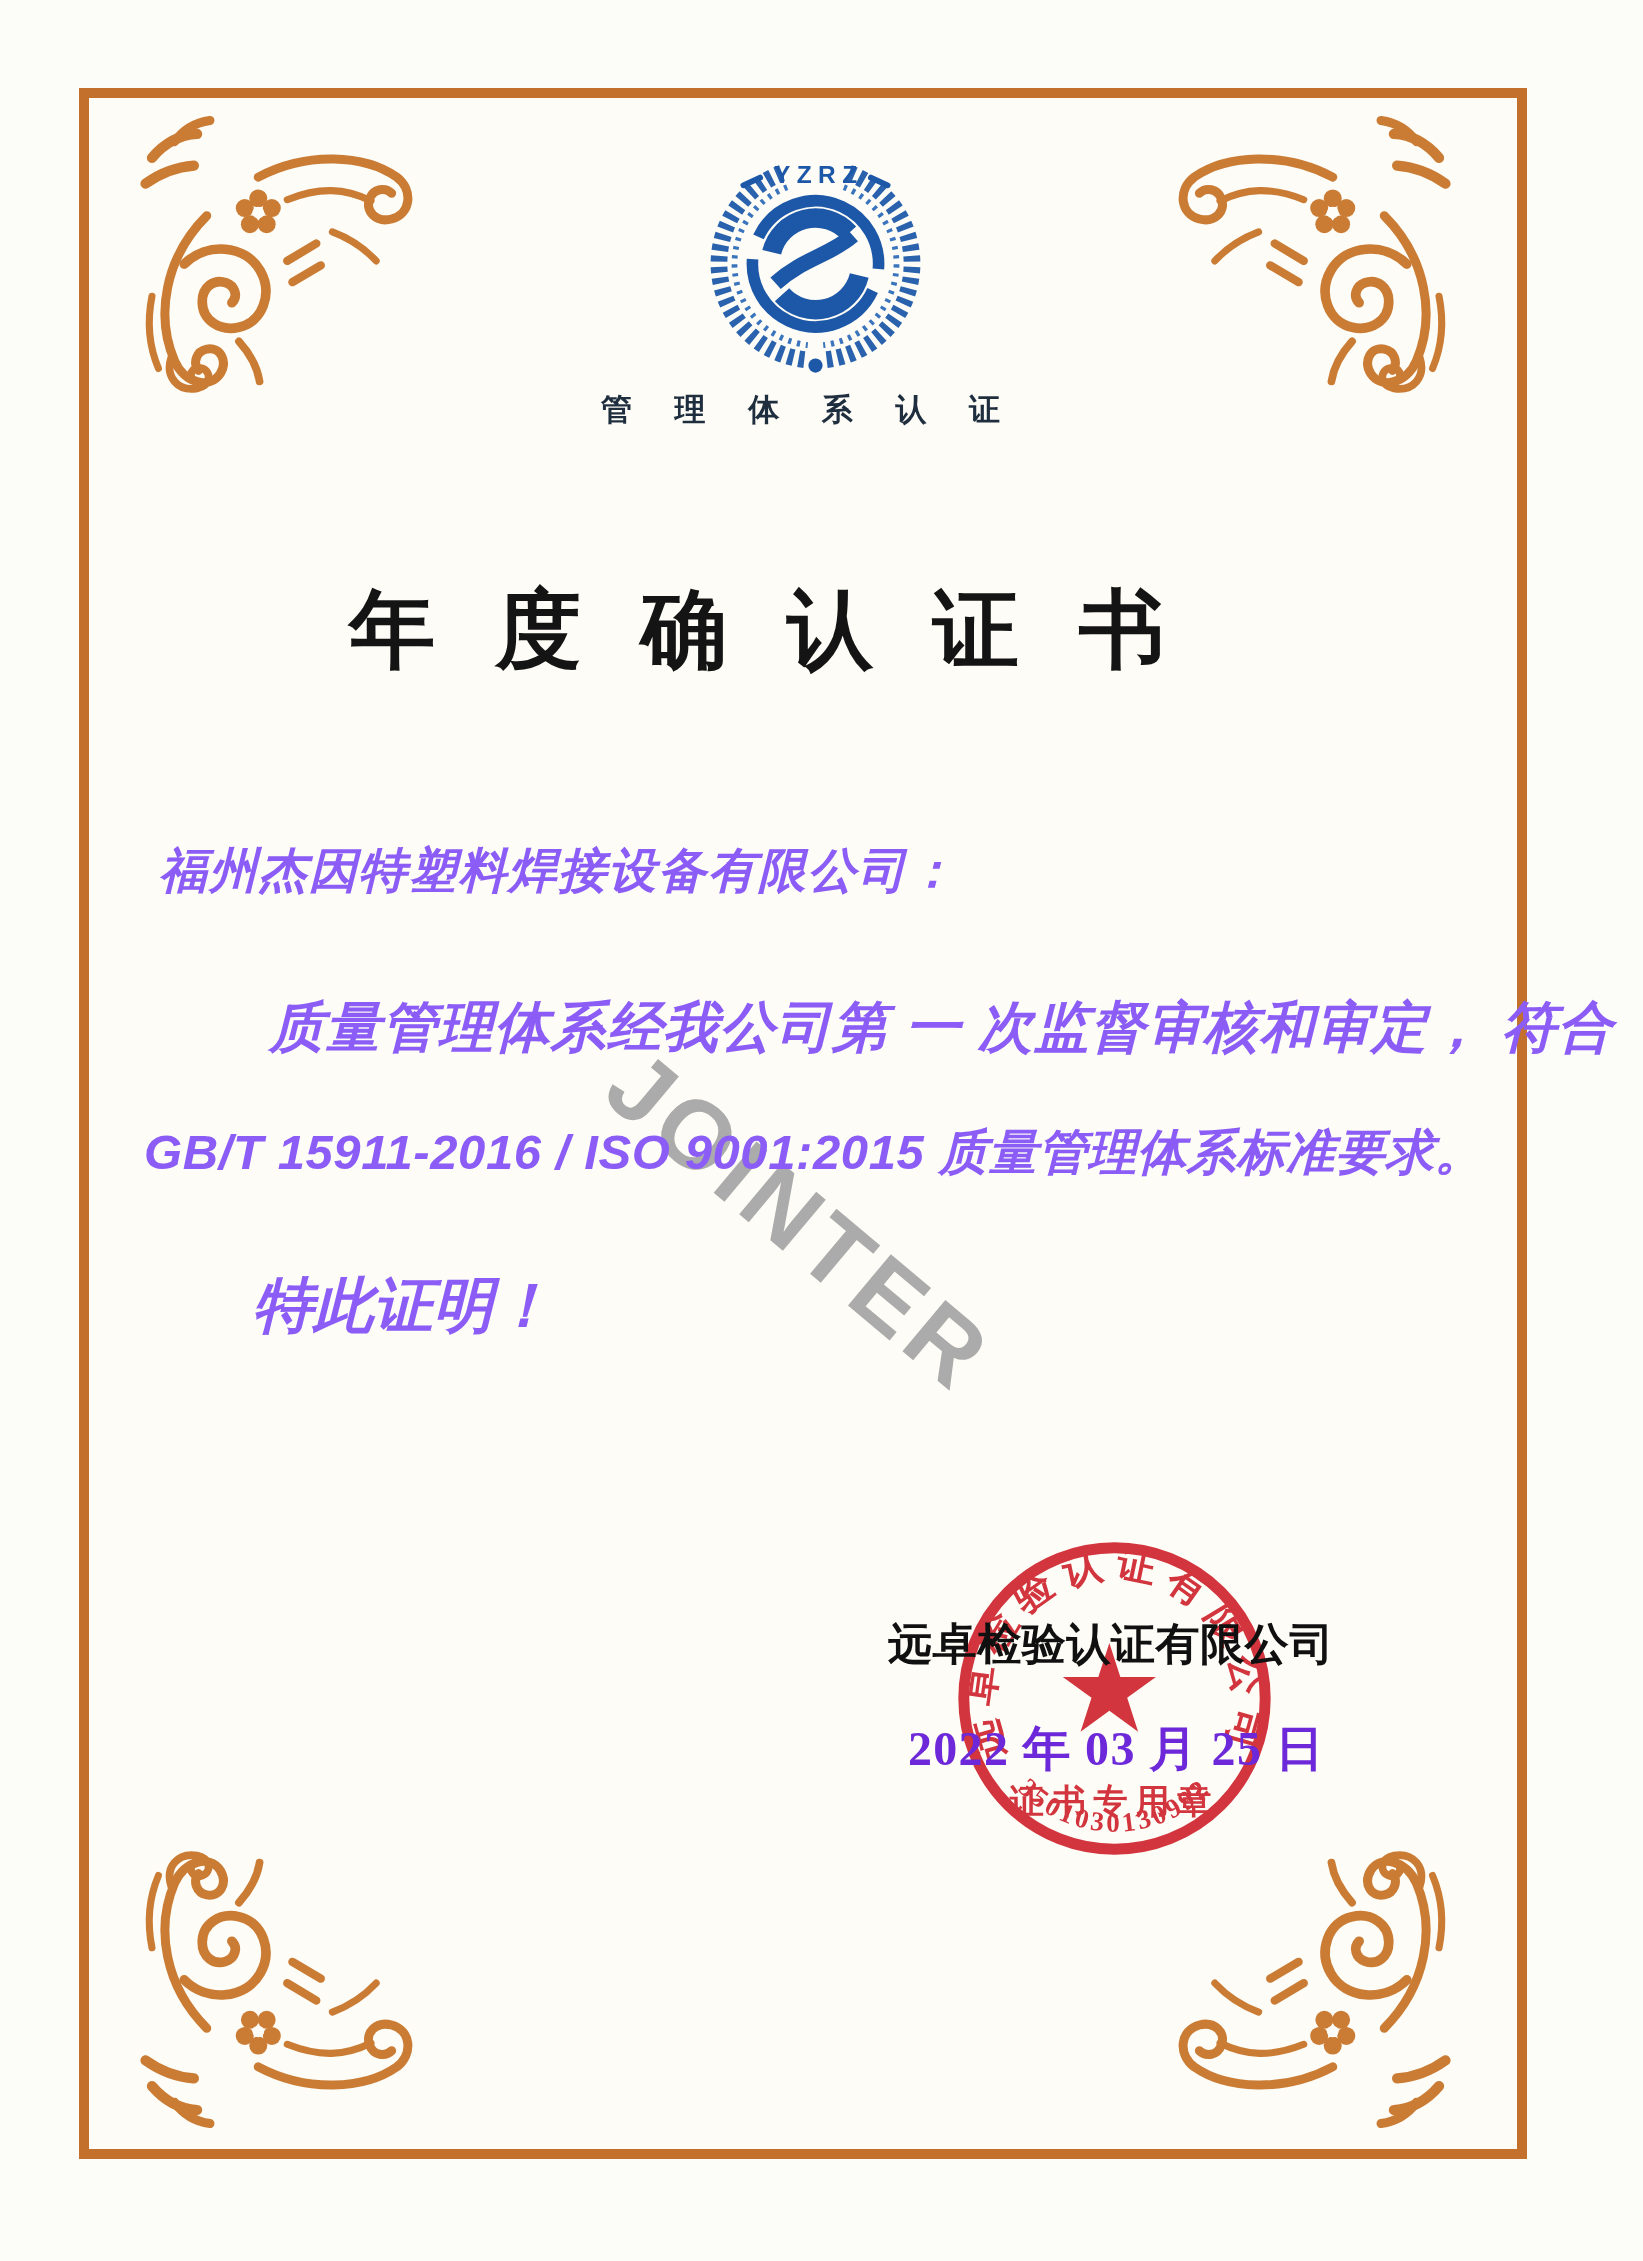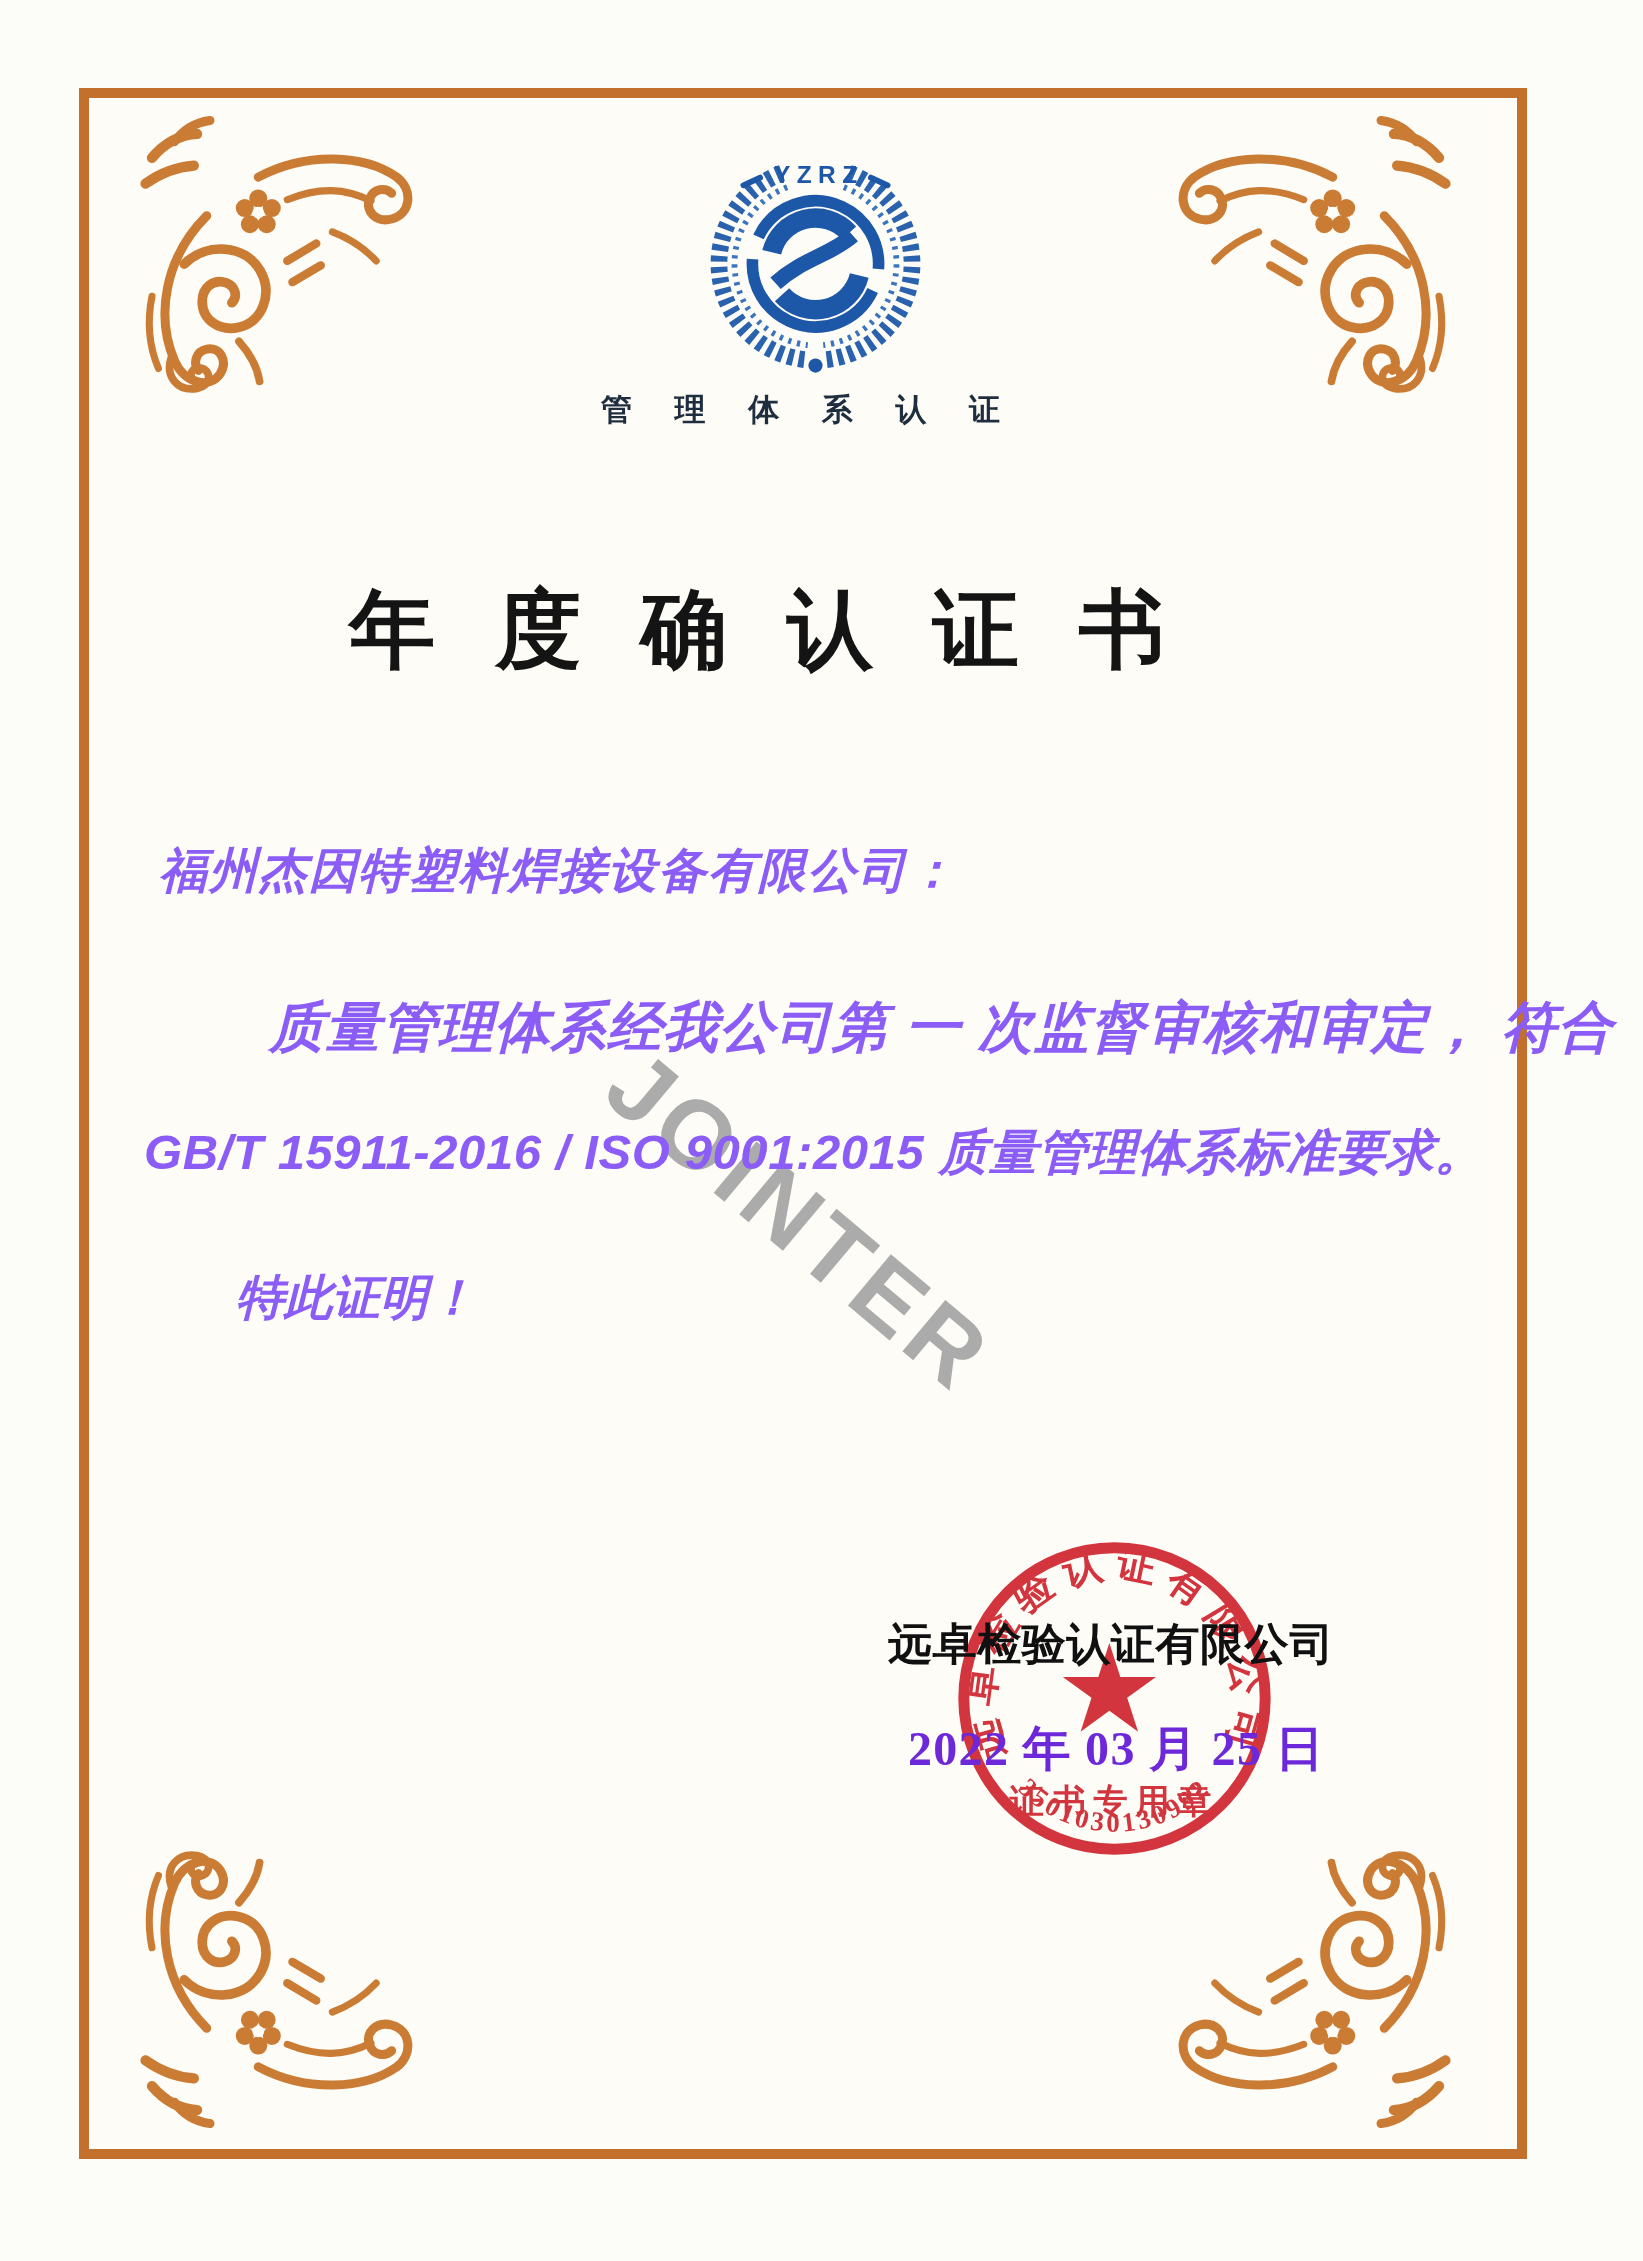--- a/index.html
+++ b/index.html
@@ -41,21 +41,21 @@
   
   #cert-title{
     left:0;top:572px;width:1532px;text-align:center;
     font-size:86px;font-weight:900;letter-spacing:18px;color:var(--ink);z-index:4;
   }
   
   .body-text{color:#8b5cf6;font-weight:700;white-space:nowrap;z-index:5;font-style:italic;}
   #recipient{left:159px;top:839px;font-size:48px;letter-spacing:1.9px;}
   #line1{left:269px;top:991px;font-size:55px;letter-spacing:1.3px;}
   #line2{left:144px;top:1120px;font-size:49px;letter-spacing:0.6px;}
-  #closing{left:236px;top:1266px;font-size:48px;font-family:"Liberation Serif",serif;}
+  #closing{left:253px;top:1266px;font-size:60px;font-family:"Liberation Serif",serif;}
   
   #watermark{
     left:657px;top:1029px;z-index:3;
     font-size:97px;font-weight:800;letter-spacing:6.4px;color:var(--wm);
     transform:rotate(40deg);transform-origin:0 0;opacity:.92;white-space:nowrap;
   }
   
   #issuer{left:888px;top:1615px;font-size:44px;font-family:"Liberation Serif",serif;
     font-weight:600;letter-spacing:0.6px;color:#101010;white-space:nowrap;z-index:6;}
   #issue-date{left:908px;top:1717px;font-size:48px;font-family:"Liberation Serif",serif;

